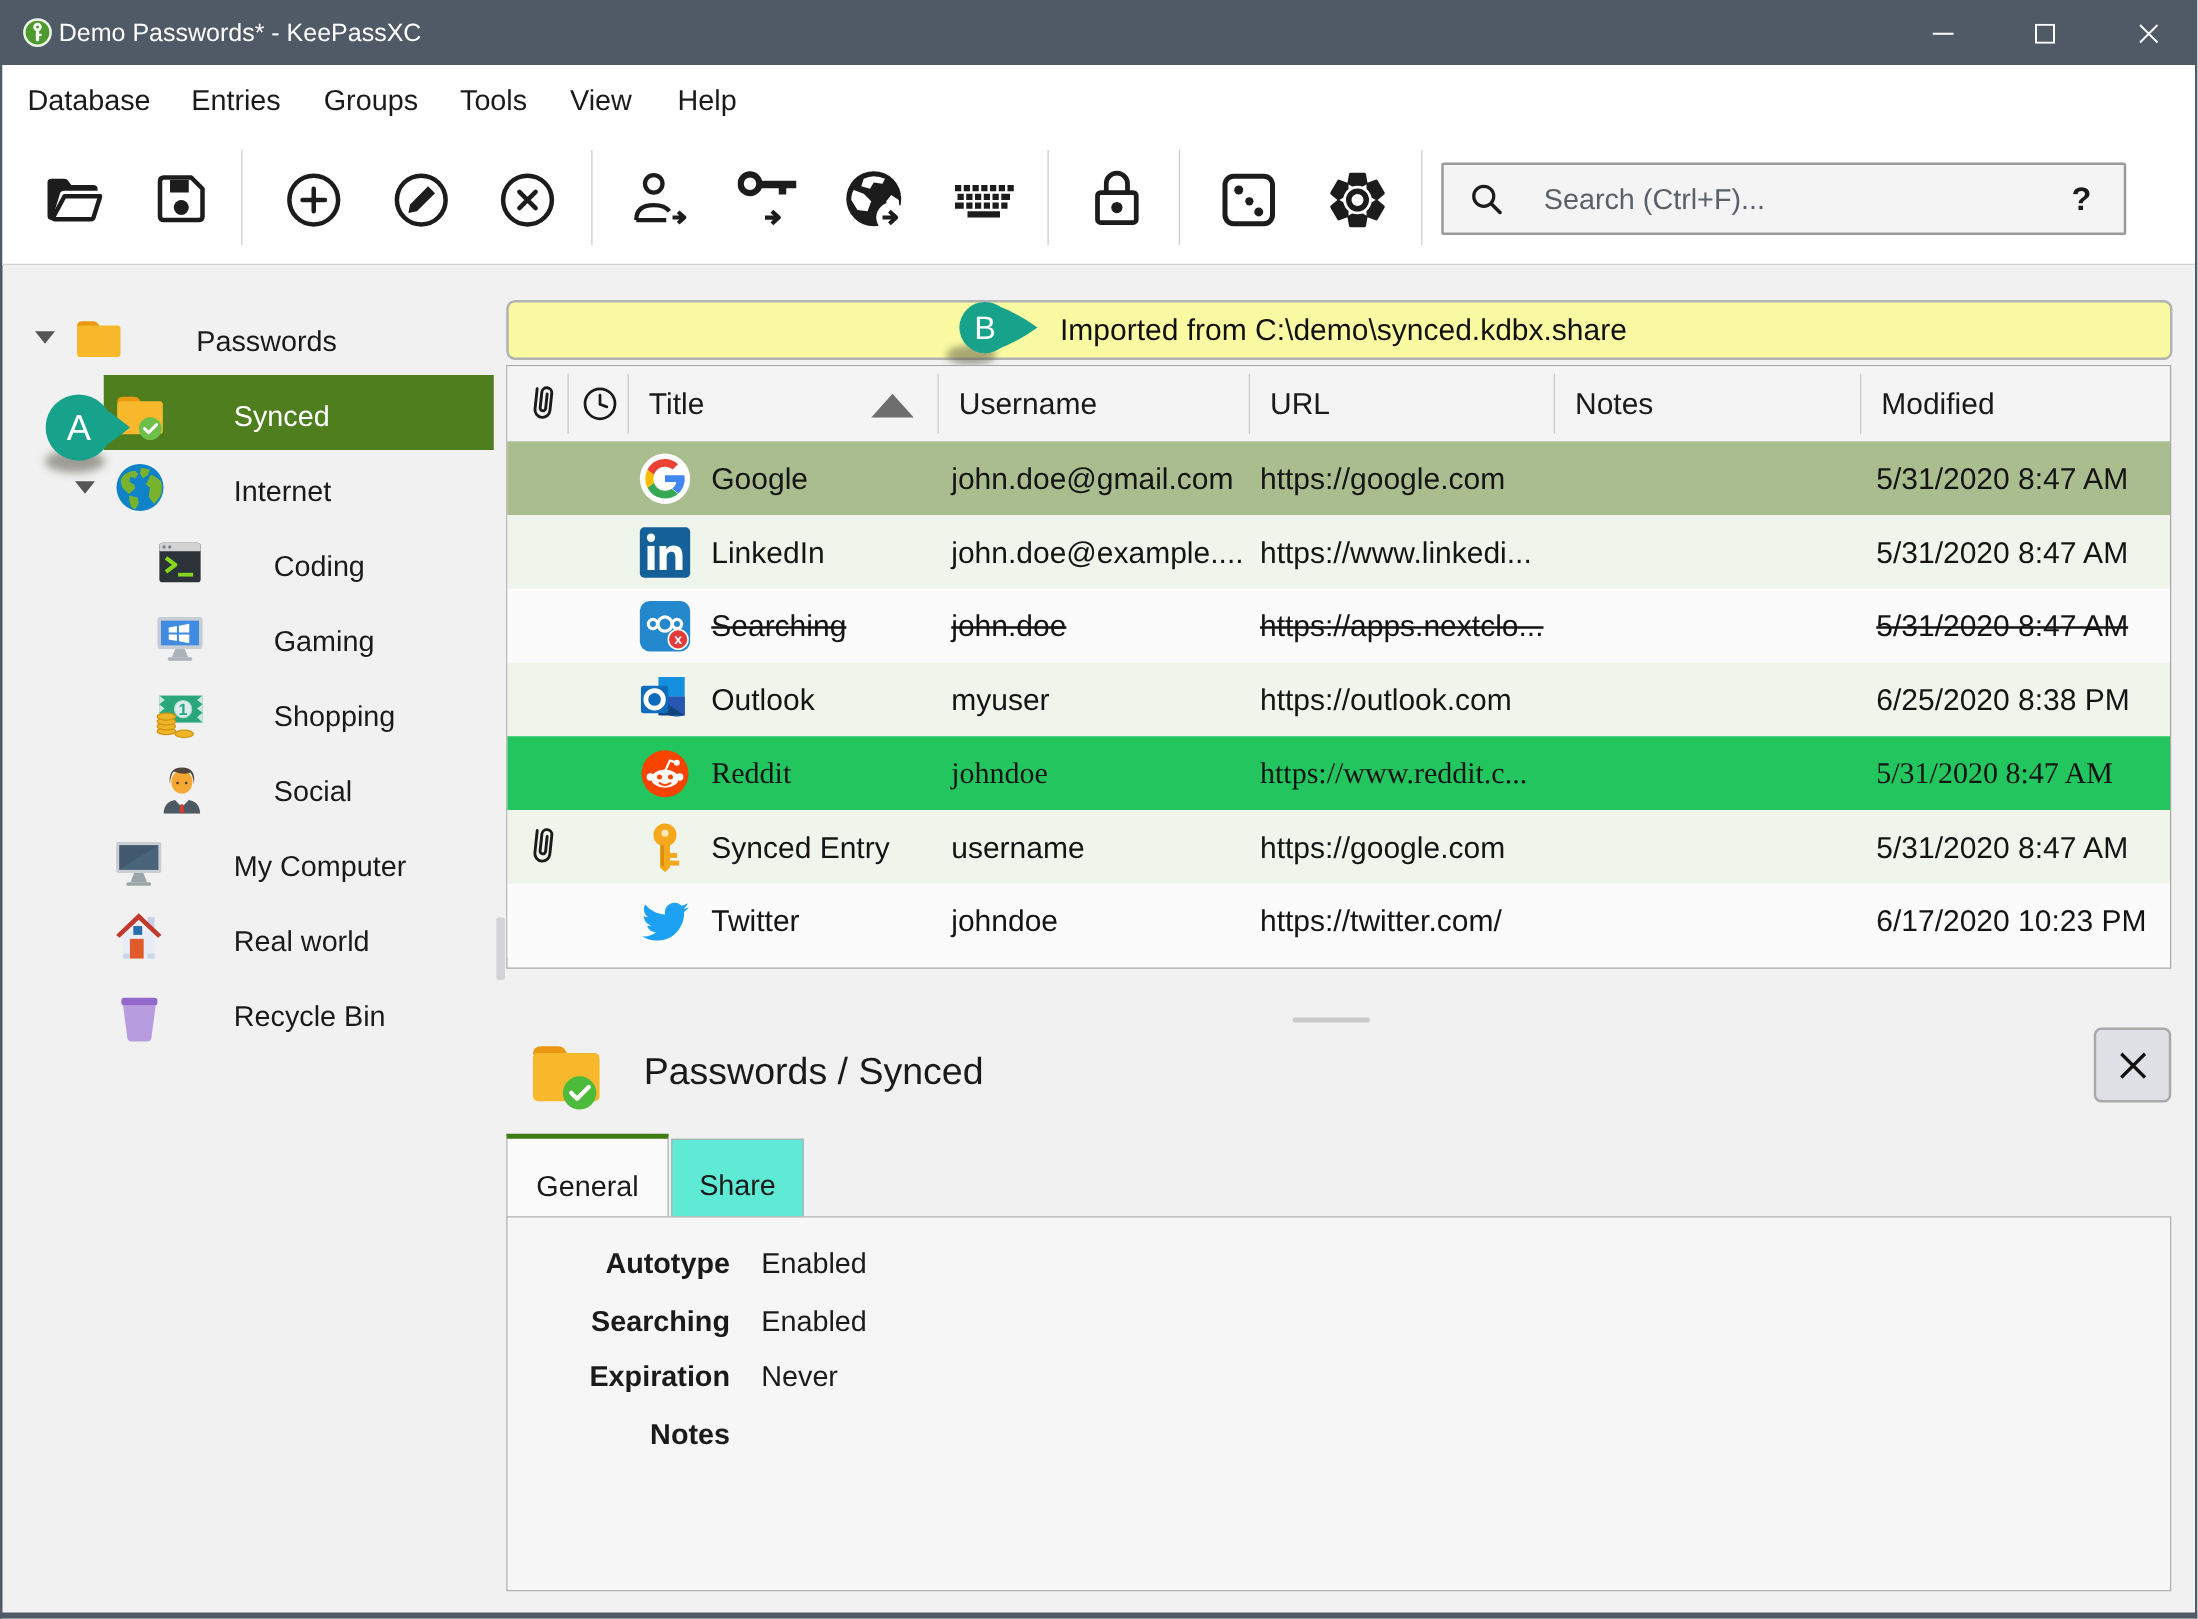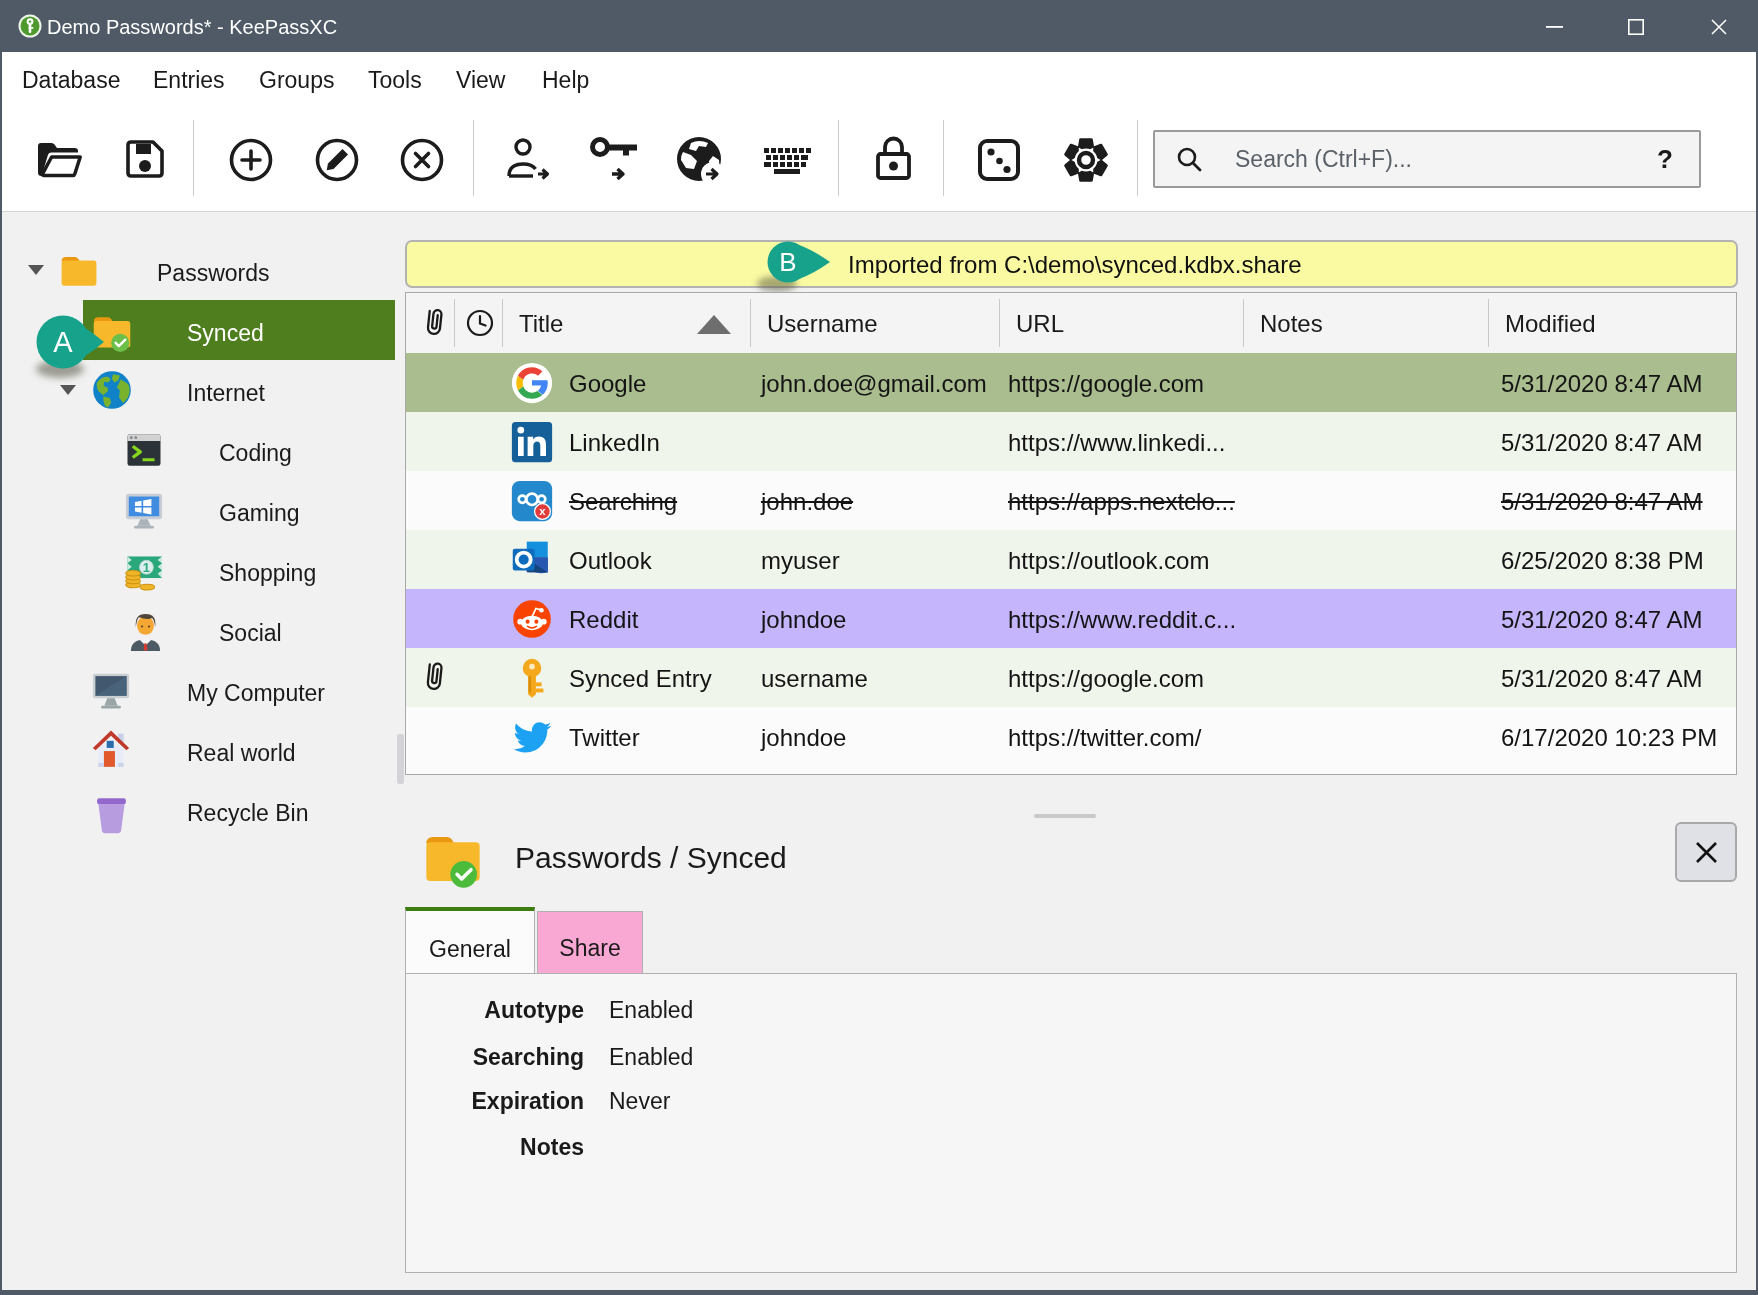--- a/index.html
+++ b/index.html
@@ -48,21 +48,21 @@
 .c-date{left:1095px;}
 .favicon{position:absolute;left:105px;top:9px;width:42px;height:42px;}
 .strike .cell{text-decoration:line-through;}
 
 .splitter{left:1034px;top:814px;width:62px;height:4px;background:#c9c9c9;border-radius:2px;}
 .dtitle{left:515px;top:828px;height:60px;line-height:60px;font-size:30px;color:#1a1a1a;}
 .closebtn{left:1675px;top:822px;width:62px;height:60px;background:#dfe1e6;border:2px solid #a9a9a9;
   border-radius:6px;box-sizing:border-box;}
 .tab1{left:405px;top:907px;width:130px;height:67px;background:#fbfbfb;border:1px solid #b0b0b0;border-bottom:none;
   border-top:4px solid #3e7d10;box-sizing:border-box;text-align:center;line-height:76px;font-size:23px;color:#1a1a1a;}
-.tab2{left:537px;top:911px;width:106px;height:63px;background:#f9a8d4;border:1px solid #b0b0b0;border-bottom:none;
+.tab2{left:537px;top:911px;width:106px;height:63px;background:#5eead4;border:1px solid #b0b0b0;border-bottom:none;
   box-sizing:border-box;text-align:center;line-height:72px;font-size:23px;color:#1a1a1a;}
 .dpanel{left:405px;top:973px;width:1332px;height:300px;background:#f6f6f6;border:1px solid #b0b0b0;box-sizing:border-box;}
 .dlabel{position:absolute;width:250px;text-align:right;font-weight:bold;font-size:23px;color:#1a1a1a;}
 .dvalue{position:absolute;left:609px;font-size:23px;color:#1a1a1a;}
 </style>
 </head>
 <body>
 
 <div class="abs titlebar"></div>
 <svg class="abs" style="left:18px;top:14px;" width="24" height="24" viewBox="0 0 24 24">
@@ -353,20 +353,21 @@
       <span class="cell c-date">5/31/2020 8:47 AM</span>
   </div>
   <div class="row" style="top:119px;background:#f0f5ec;">
     <svg class="favicon" viewBox="0 0 48 48">
         <rect x="1" y="1" width="46" height="46" rx="4" fill="#166099"></rect>
         <rect x="8" y="18" width="6.5" height="22" fill="#fff"></rect>
         <circle cx="11.2" cy="10.5" r="3.8" fill="#fff"></circle>
         <path d="M19 18 h6.2 v3 c1.3-2 3.6-3.4 6.8-3.4 5.3 0 8 3.3 8 9.2 V40 h-6.5 V28.3 c0-2.9-1.1-4.9-3.7-4.9-2.6 0-4.3 1.9-4.3 5V40 H19z" fill="#fff"></path>
       </svg>
     <span class="cell c-title">LinkedIn</span>
+      <span class="cell c-user">john.doe@example....</span>
       <span class="cell c-url">https://www.linkedi...</span>
       <span class="cell c-date">5/31/2020 8:47 AM</span>
   </div>
   <div class="row strike" style="top:178px;background:#fbfbfb;">
     <svg class="favicon" viewBox="0 0 48 48">
         <rect x="1" y="1" width="46" height="46" rx="9" fill="#2489cc"></rect>
         <g fill="none" stroke="#fff" stroke-width="3">
           <circle cx="13" cy="22" r="4.2"></circle>
           <circle cx="24" cy="22" r="6.5"></circle>
           <circle cx="35" cy="22" r="4.2"></circle>
@@ -386,21 +387,21 @@
         <path d="M18 21 h24 v17 q-14 4-24-6 z" fill="#2757b0"></path>
         <path d="M20 24 l22 14 h-22 z" fill="#14447e"></path>
         <rect x="2" y="11" width="25" height="25" rx="2.5" fill="#0f6cbd"></rect>
         <circle cx="14.5" cy="23.5" r="8" fill="none" stroke="#fff" stroke-width="4.4"></circle>
       </svg>
     <span class="cell c-title">Outlook</span>
       <span class="cell c-user">myuser</span>
       <span class="cell c-url">https://outlook.com</span>
       <span class="cell c-date">6/25/2020 8:38 PM</span>
   </div>
-  <div class="row" style="top:296px;background:#c4b5fd;">
+  <div class="row" style="top:296px;background:#22c55e;font-family:Liberation Serif, serif;">
     <svg class="favicon" viewBox="0 0 48 48">
         <circle cx="24" cy="24" r="21.5" fill="#f94300"></circle>
         <ellipse cx="24" cy="28.5" rx="12.5" ry="8.3" fill="#fff"></ellipse>
         <circle cx="10.6" cy="27" r="3.4" fill="#fff"></circle>
         <circle cx="37.4" cy="27" r="3.4" fill="#fff"></circle>
         <circle cx="19" cy="27" r="2.3" fill="#f94300"></circle>
         <circle cx="29" cy="27" r="2.3" fill="#f94300"></circle>
         <path d="M19 32.5 q5 3.5 10 0" stroke="#f94300" stroke-width="1.9" fill="none" stroke-linecap="round"></path>
         <path d="M24.5 20.5 l4-8.5 5.5 1.6" stroke="#fff" stroke-width="2" fill="none" stroke-linecap="round"></path>
         <circle cx="34.8" cy="14" r="2.7" fill="#fff"></circle>

